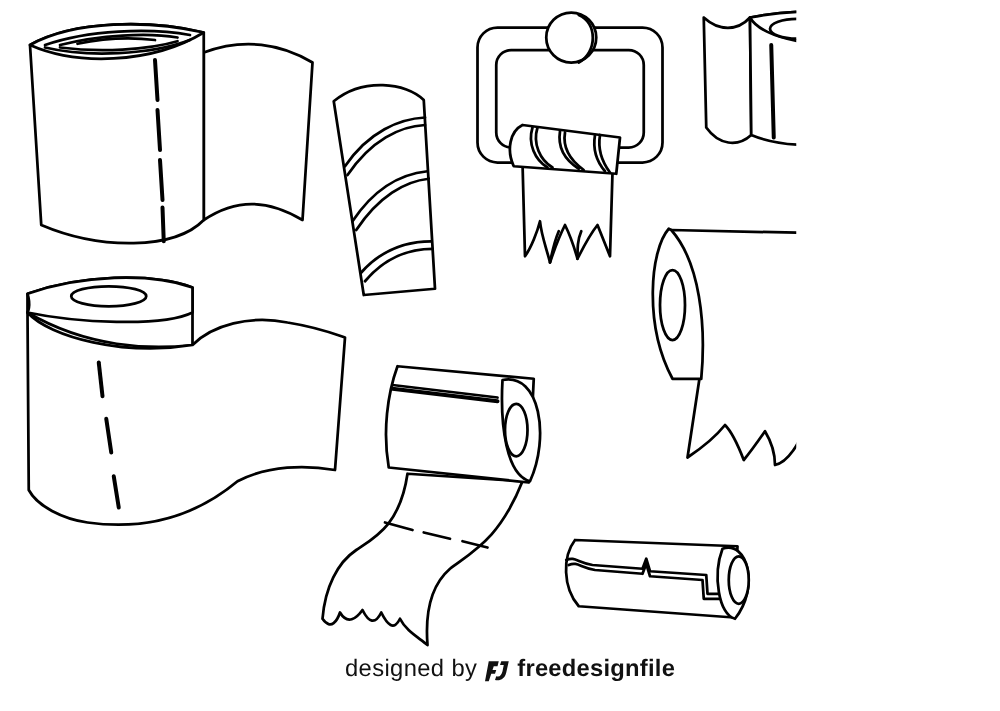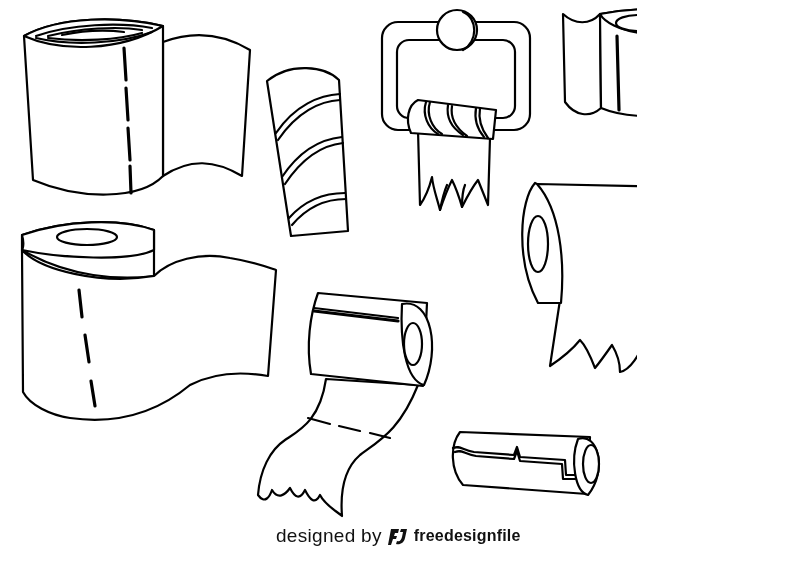--- a/index.html
+++ b/index.html
@@ -10,21 +10,21 @@
     }
     svg.art .nofill { fill: none; }
     svg.art .thick { stroke-width: 3.2; }
     .watermark {
       position: absolute; left: 276px; top: 523px; height: 26px;
       display: flex; align-items: center; gap: 6px;
       font-family: "Liberation Sans", sans-serif; color: #111111;
     }
     .wm-prefix { font-size: 19px; letter-spacing: 0.3px; }
     .wm-logo { width: 20px; height: 20px; display: inline-block; }
-    .wm-brand { font-size: 16px; font-weight: bold; letter-spacing: 0.2px; }
+    .wm-brand { font-size: 19px; font-weight: bold; letter-spacing: 0.2px; }
   </style>
 </head>
 <body>
 
 <div class="canvas">
   <svg class="art" viewBox="0 0 800 569">
 
     <g>
       <path d="M163,42 C195,30 225,35 250,50 L242,176 C215,160 190,158 163,176 Z"></path>
       <path d="M24,36 C60,16 120,16 163,26 L163,176 C140,200 80,200 33,180 Z"></path>

